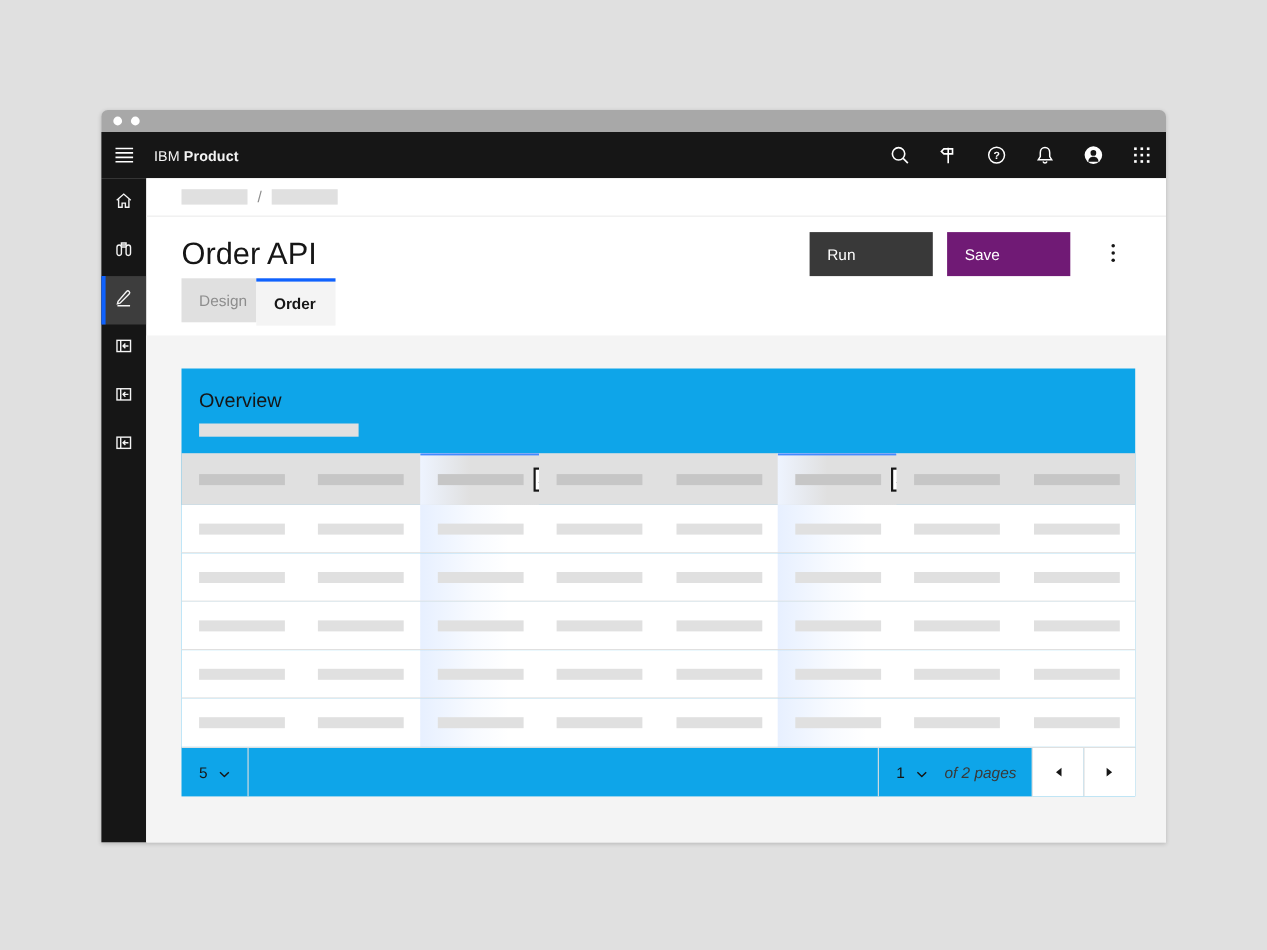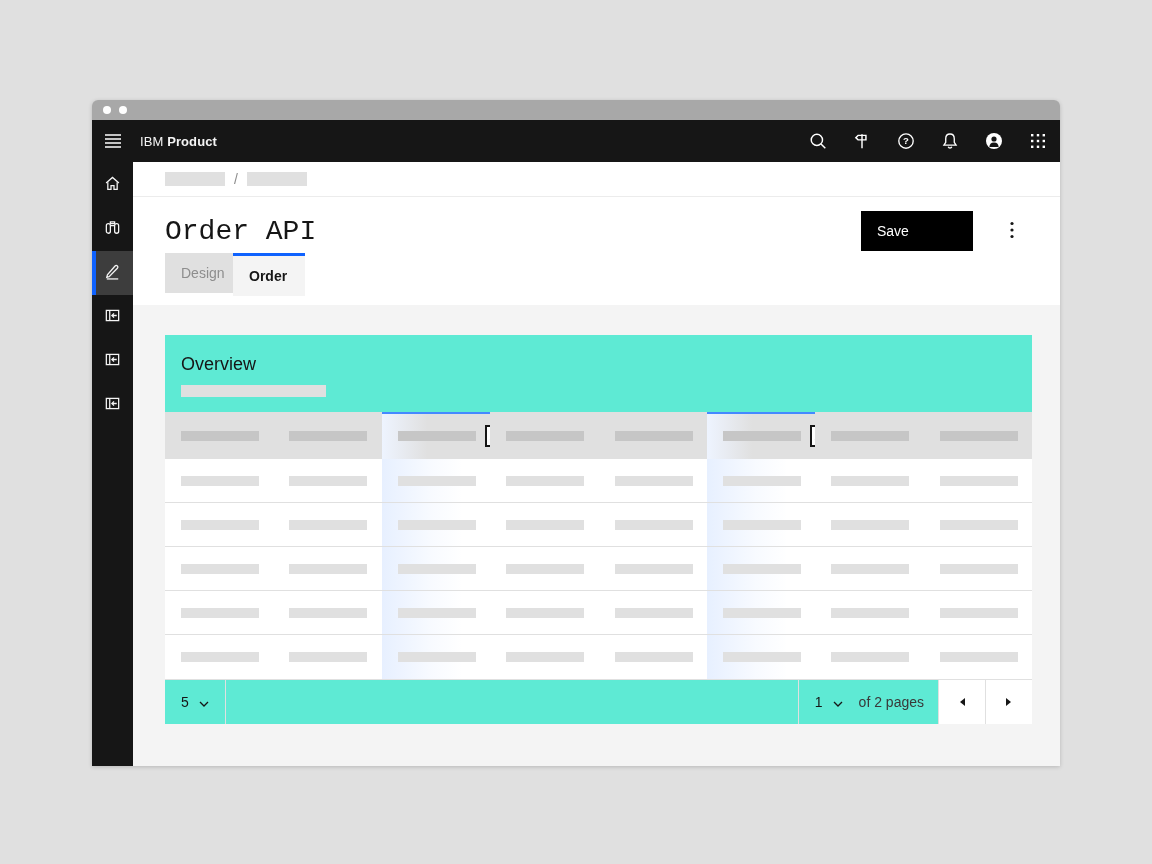--- a/index.html
+++ b/index.html
@@ -32,35 +32,35 @@
   .nav-item.active { background:#3d3d3d; box-shadow:inset 4px 0 0 #0f62fe; }
 
   
   .main { flex:1; background:#fff; display:flex; flex-direction:column; min-width:0; }
 
   .breadcrumb-bar { height:35px; flex:0 0 auto; display:flex; align-items:center; gap:9px; padding-left:32px; border-bottom:1px solid #ececec; }
   .crumb-skel { width:60px; height:14px; background:#e0e0e0; }
   .crumb-sep { color:#8d8d8d; font-size:14px; }
 
   .title-row { height:56px; flex:0 0 auto; display:flex; align-items:center; padding:12px 28px 0 32px; }
-  .page-title { font-size:28px; font-weight:400; color:#161616;font-family:Liberation Mono, monospace; }
+  .page-title { font-size:28px; font-weight:400; color:#161616; }
   .actions { margin-left:auto; display:flex; align-items:center; gap:13px; }
   .btn { width:112px; height:40px; border:none; display:flex; align-items:center; padding:0 16px; font-size:14px; color:#fff; cursor:pointer; font-family:inherit; }
   .btn.secondary { background:#393939; }
-  .btn.primary { background:#000000; }
+  .btn.primary { background:#701a75; }
   .overflow-btn { width:40px; height:40px; background:transparent; border:none; display:flex; align-items:center; justify-content:center; cursor:pointer; margin-left:6px; }
 
   .tabs-row { height:52px; flex:0 0 auto; display:flex; align-items:flex-start; padding-left:32px; }
   .tab { height:40px; display:flex; align-items:center; padding:0 16px; font-size:14px; cursor:pointer; }
   .tab.inactive { width:68px; background:#e0e0e0; color:#8d8d8d; }
   .tab.active { width:72px; height:43px; background:#f4f4f4; color:#161616; font-weight:700; border-top:3px solid #0f62fe; }
 
   .panel { flex:1; background:#f4f4f4; padding:30px 28px 0 32px; min-height:0; }
 
-  .card { background:#5eead4; height:389px; display:flex; flex-direction:column; }
+  .card { background:#0ea5e9; height:389px; display:flex; flex-direction:column; }
   .card-header { height:77px; flex:0 0 auto; padding:19px 16px 0; }
   .card-title { font-size:18px; font-weight:400; color:#161616; }
   .desc-skel { width:145px; height:12px; background:#e0e0e0; margin-top:10px; }
 
   .t-head { display:grid; grid-template-columns:repeat(8,1fr); height:47px; background:#e0e0e0; flex:0 0 auto; }
   .h-cell { position:relative; display:flex; align-items:center; gap:9px; padding-left:16px; overflow:hidden; }
   .h-cell .skel { width:78px; height:10px; background:#c6c6c6; flex:0 0 auto; }
   .h-cell.ai { background:linear-gradient(90deg,#eef4ff 0%,#e0e0e0 42%); }
   .ai-top { position:absolute; top:0; left:0; right:0; height:2px; background:#4589ff; }
   .ai-badge { width:22px; height:22px; flex:0 0 auto; border:2px solid #161616; background:#fff; color:#161616;
@@ -72,21 +72,21 @@
   .t-row:last-child { border-bottom:none; }
   .b-cell { display:flex; align-items:center; padding-left:16px; }
   .b-cell .skel { width:78px; height:10px; background:#e0e0e0; }
   .b-cell.ai { background:linear-gradient(90deg,rgba(69,137,255,.13) 0%,rgba(69,137,255,.04) 45%,rgba(69,137,255,0) 75%); }
 
   .pagination { height:45px; flex:0 0 auto; border-top:1px solid #e0e0e0; display:flex; align-items:stretch; font-size:14px; color:#161616; }
   .pg-size { display:flex; align-items:center; gap:10px; padding:0 16px; border-right:1px solid #e0e0e0; cursor:pointer; }
   .pg-items { display:flex; align-items:center; padding:0 16px; color:#393939; }
   .pg-spacer { flex:1; }
   .pg-select { display:flex; align-items:center; gap:10px; padding:0 16px; border-left:1px solid #e0e0e0; cursor:pointer; }
-  .pg-pages { display:flex; align-items:center; padding-right:14px; color:#393939; }
+  .pg-pages { display:flex; align-items:center; padding-right:14px; color:#393939;font-style:italic; }
   .pg-btn { width:47px; border:none; background:#fff; border-left:1px solid #e0e0e0; display:flex; align-items:center; justify-content:center; cursor:pointer; }
 </style>
 </head>
 <body>
 
 <div class="stage">
   <div class="window">
 
     <div class="titlebar">
       <span class="dot"></span>
@@ -238,20 +238,21 @@
       <div class="main">
         <div class="breadcrumb-bar">
           <span class="crumb-skel"></span>
           <span class="crumb-sep">/</span>
           <span class="crumb-skel"></span>
         </div>
 
         <div class="title-row">
           <h1 class="page-title">Order API</h1>
           <div class="actions">
+            <button class="btn secondary">Run</button>
             <button class="btn primary">Save</button>
             <button class="overflow-btn">
               <span>
                 <svg width="4" height="18" viewBox="0 0 4 18" fill="#161616">
                     <circle cx="2" cy="2.5" r="1.6"></circle>
                     <circle cx="2" cy="9" r="1.6"></circle>
                     <circle cx="2" cy="15.5" r="1.6"></circle>
                   </svg>
               </span>
             </button>

